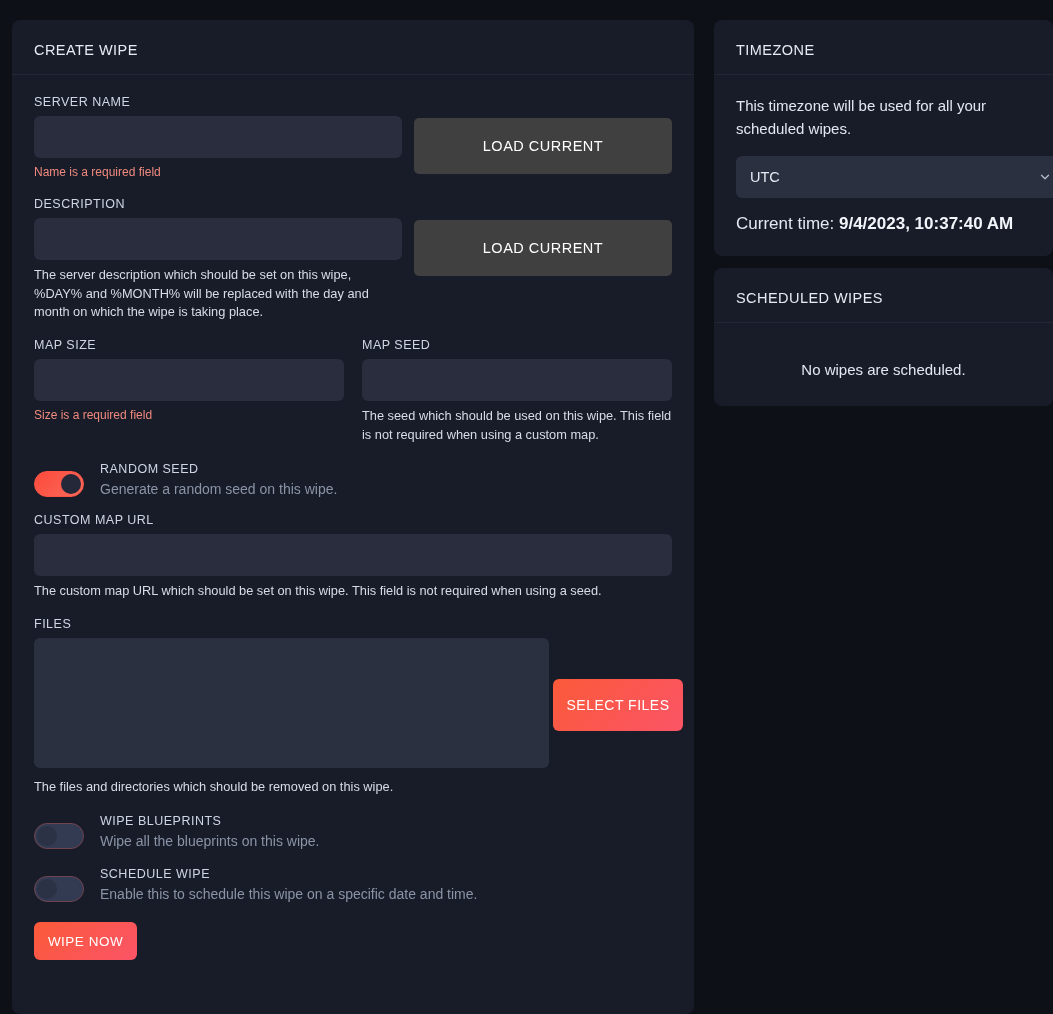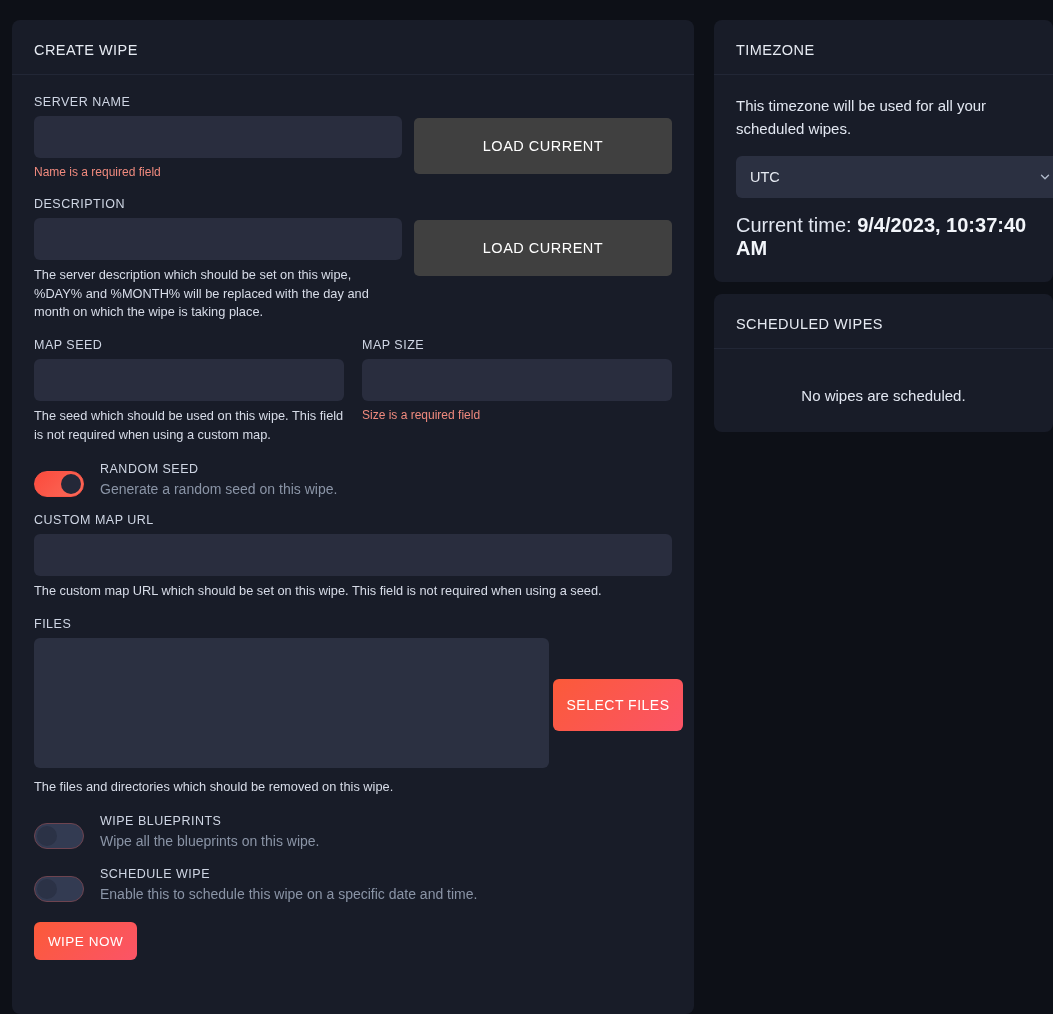--- a/index.html
+++ b/index.html
@@ -264,21 +264,21 @@
   .chev {
     position: absolute;
     right: 14px;
     top: 50%;
     transform: translateY(-50%);
     color: #aeb7c8;
     display: flex;
   }
 
   .current-time {
-    font-size: 20px;
+    font-size: 17px;
     color: #e2e7f1;
     margin-top: 16px;
   }
   .current-time b { font-weight: 700; color: #f2f5fa; }
 
   .empty-msg {
     text-align: center;
     font-size: 15px;
     color: #e2e7f1;
     padding: 18px 0 6px 0;
@@ -316,28 +316,28 @@
           <div class="col-main">
             <input class="input" type="text" placeholder="" style="">
             <div class="help-text">The server description which should be set on this wipe, %DAY% and %MONTH% will be replaced with the day and month on which the wipe is taking place.</div>
           </div>
           <button class="btn-load">LOAD CURRENT</button>
         </div>
       </div>
 
       <div class="two-col">
         <div>
+          <label class="field-label">MAP SIZE</label>
+          <input class="input" type="text" placeholder="" style="">
+          <div class="error-text">Size is a required field</div>
+        </div>
+        <div>
           <label class="field-label">MAP SEED</label>
           <input class="input" type="text" placeholder="" style="">
           <div class="help-text">The seed which should be used on this wipe. This field is not required when using a custom map.</div>
-        </div>
-        <div>
-          <label class="field-label">MAP SIZE</label>
-          <input class="input" type="text" placeholder="" style="">
-          <div class="error-text">Size is a required field</div>
         </div>
       </div>
 
       <div class="toggle-row">
         <div class="toggle on">
           <span class="knob"></span>
         </div>
         <div class="toggle-text">
           <div class="toggle-title">RANDOM SEED</div>
           <div class="toggle-desc">Generate a random seed on this wipe.</div>

